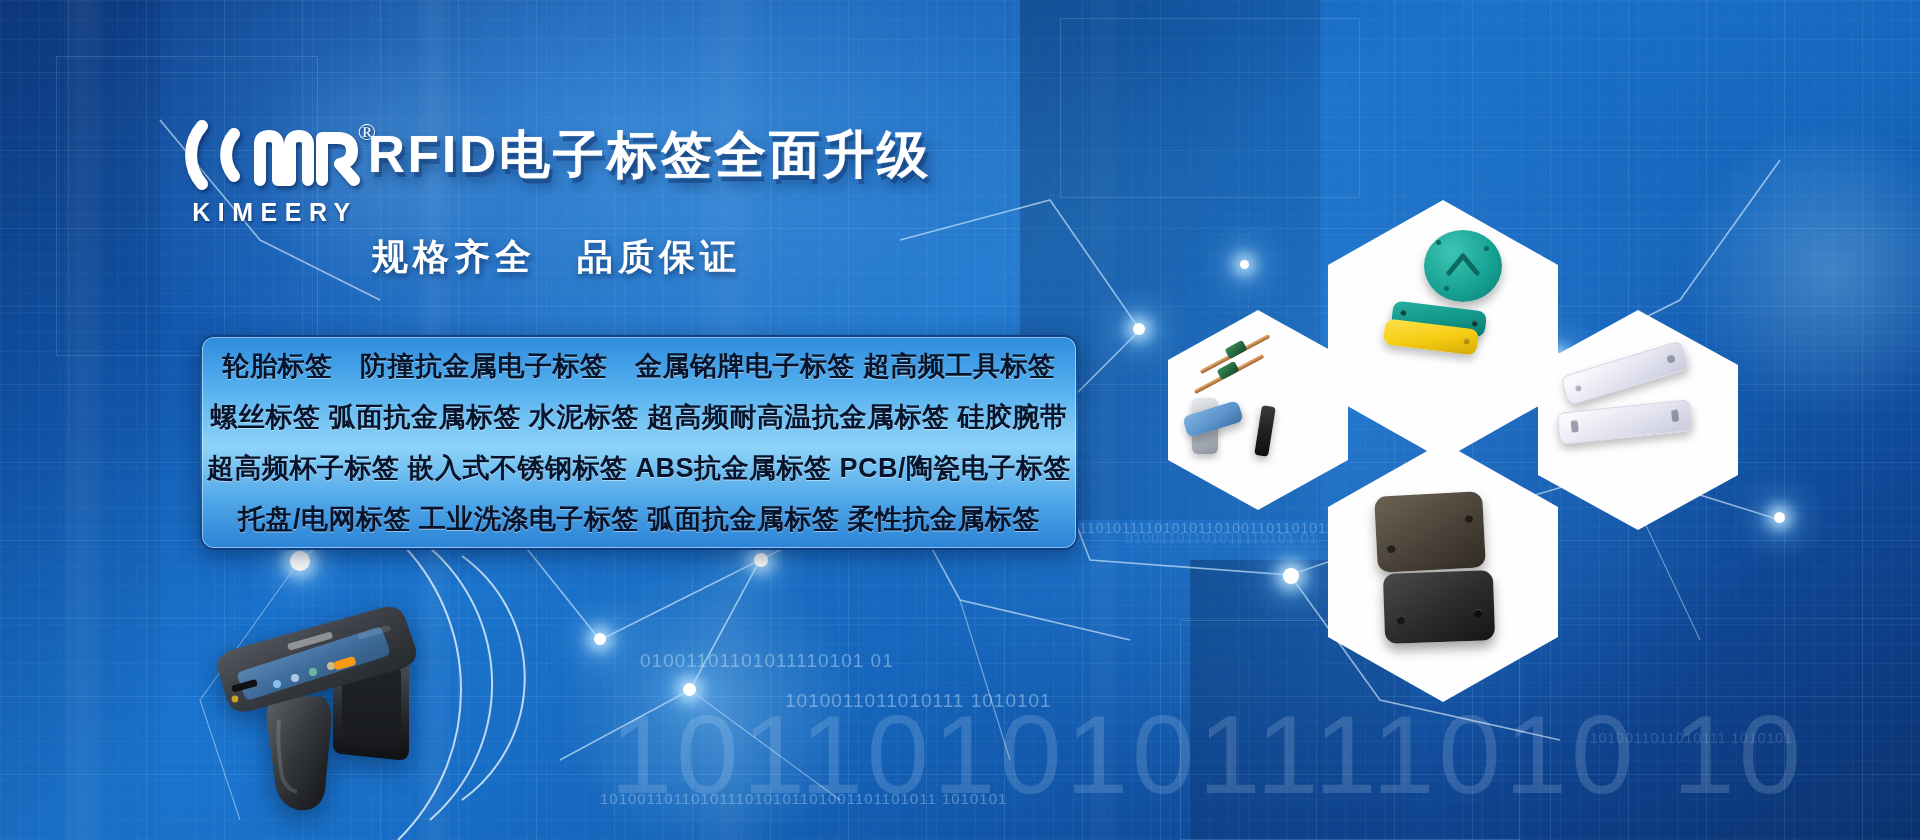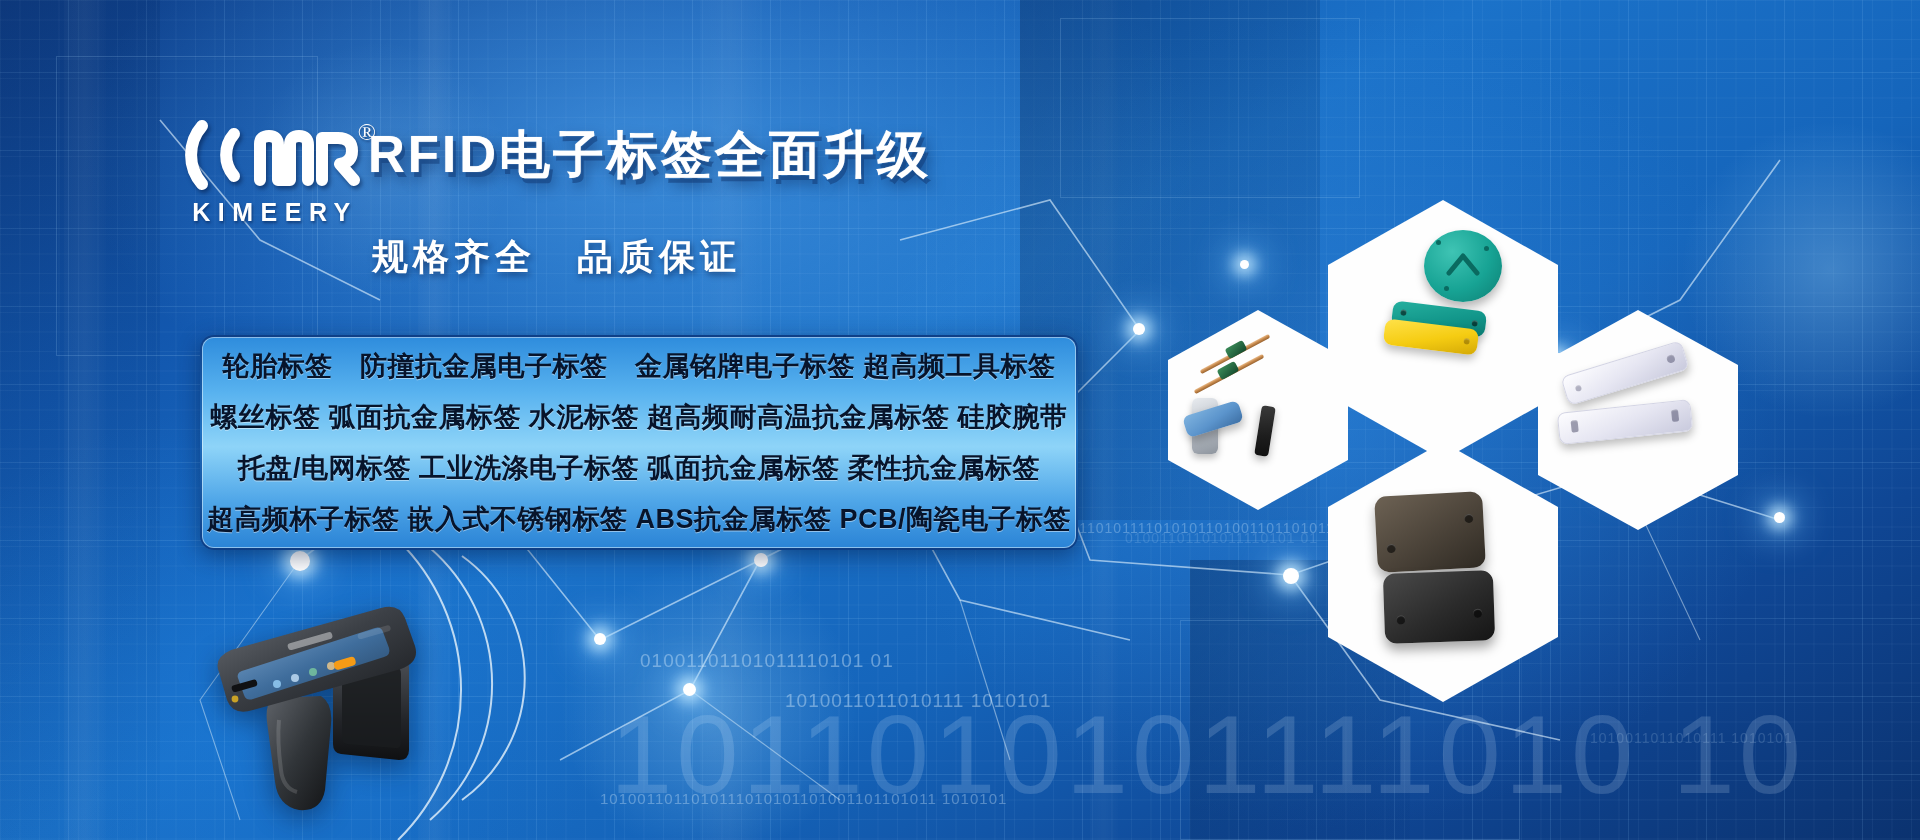--- a/index.html
+++ b/index.html
@@ -207,22 +207,22 @@
     <div class="logo-word">KIMEERY</div>
   </div>
 
   <div class="headline">RFID电子标签全面升级</div>
   <div class="subline">规格齐全　品质保证</div>
 
   <div class="listbox">
     <div class="listbox-inner">
       <div class="listrow">轮胎标签　防撞抗金属电子标签　金属铭牌电子标签 超高频工具标签</div>
       <div class="listrow">螺丝标签 弧面抗金属标签 水泥标签 超高频耐高温抗金属标签 硅胶腕带</div>
+      <div class="listrow">超高频杯子标签 嵌入式不锈钢标签 ABS抗金属标签 PCB/陶瓷电子标签</div>
       <div class="listrow">托盘/电网标签 工业洗涤电子标签 弧面抗金属标签 柔性抗金属标签</div>
-      <div class="listrow">超高频杯子标签 嵌入式不锈钢标签 ABS抗金属标签 PCB/陶瓷电子标签</div>
     </div>
   </div>
 
   <div class="hexwrap" style="left:1150px; top:180px; width:640px; height:460px;">
 
     <div class="hex" style="left:18px; top:130px; width:180px; height:200px;">
       <div class="hex-in">
         <div class="pd rod" style="left:28px; top:42px; width:78px; height:4px; transform:rotate(-28deg);"></div>
         <div class="pd rod" style="left:22px; top:62px; width:78px; height:4px; transform:rotate(-28deg);"></div>
         <div class="pd" style="left:58px; top:34px; width:20px; height:11px; border-radius:3px; background:linear-gradient(160deg,#3c8d5a,#14492d); transform:rotate(-28deg);"></div>

